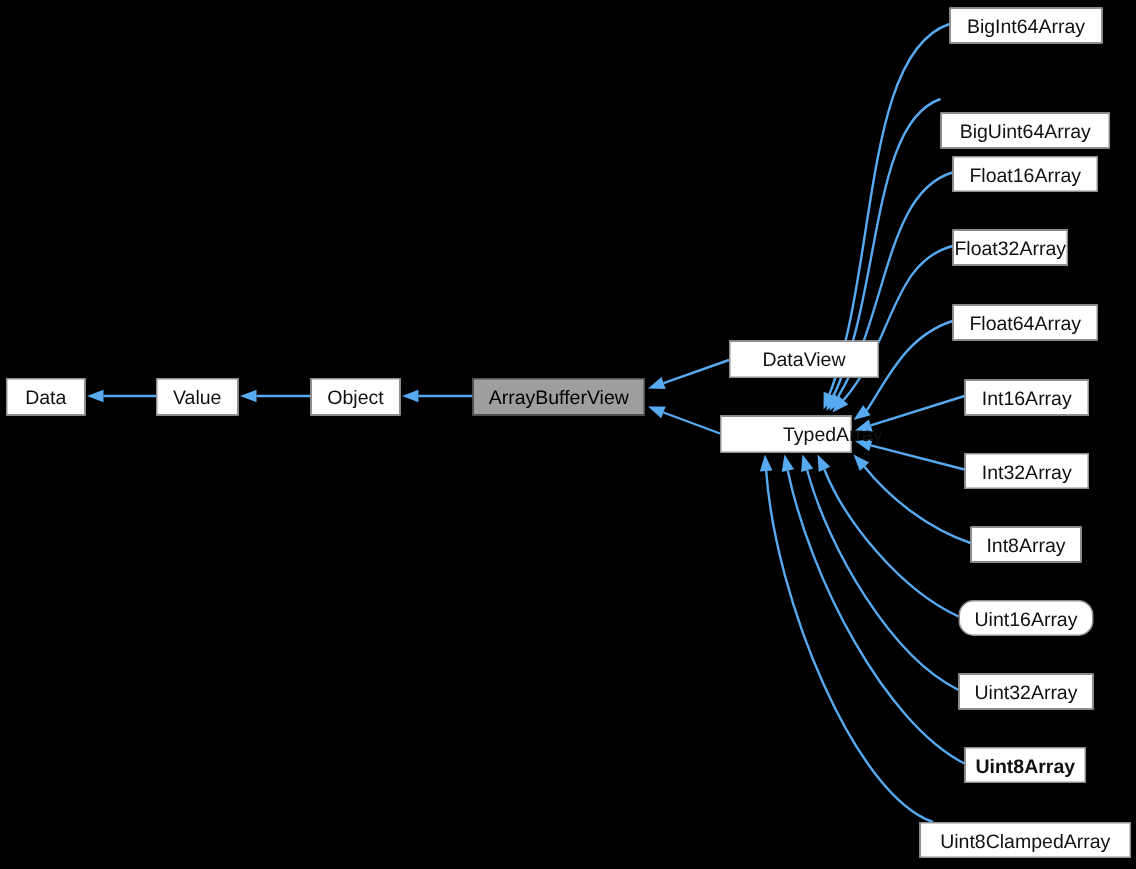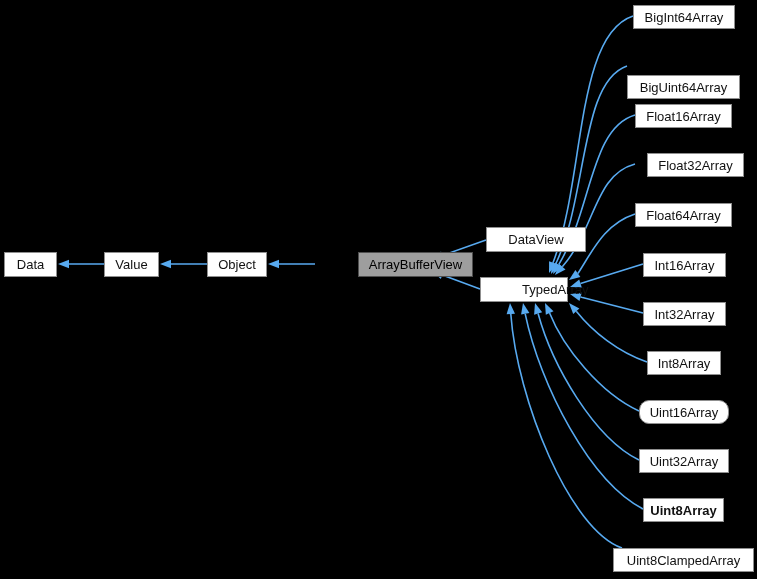--- a/index.html
+++ b/index.html
@@ -31,33 +31,32 @@
     font-size:13px;
     line-height:23px;
     text-align:center;
     white-space:nowrap;
     cursor:pointer;
   }
   .node.focus{
     background:var(--focus-fill);
     border:1px solid var(--focus-border);
     color:var(--focus-text);
-    margin-left:43px;
   }
   
   #n-data             {left:4px;   top:252px; width:53px;  height:25px;}
   #n-value            {left:104px; top:252px; width:55px;  height:25px;}
   #n-object           {left:207px; top:252px; width:60px;  height:25px;}
   #n-arraybufferview  {left:315px; top:252px; width:115px; height:25px;}
   #n-dataview         {left:486px; top:227px; width:100px;  height:25px;}
   #n-typedarray       {left:480px; top:277px; width:88px;  height:25px;padding-left:41px;}
   #n-bigint64array    {left:633px; top:5px;   width:102px; height:24px;}
   #n-biguint64array   {left:627px; top:55px;  width:113px; height:24px;margin-top:20px;}
   #n-float16array     {left:635px; top:104px; width:97px;  height:24px;}
-  #n-float32array     {left:635px; top:153px; width:97px;  height:24px;margin-left:12px;}
+  #n-float32array     {left:635px; top:153px; width:77px;  height:24px;}
   #n-float64array     {left:635px; top:203px; width:97px;  height:24px;}
   #n-int16array       {left:643px; top:253px; width:83px;  height:24px;}
   #n-int32array       {left:643px; top:302px; width:83px;  height:24px;}
   #n-int8array        {left:647px; top:351px; width:74px;  height:24px;}
   #n-uint16array      {left:639px; top:400px; width:90px;  height:24px;border-radius:10px;}
   #n-uint32array      {left:639px; top:449px; width:90px;  height:24px;}
   #n-uint8array       {left:643px; top:498px; width:81px;  height:24px;font-weight:bold;}
   #n-uint8clampedarray{left:613px; top:548px; width:141px; height:24px;}
 </style>
 </head>

